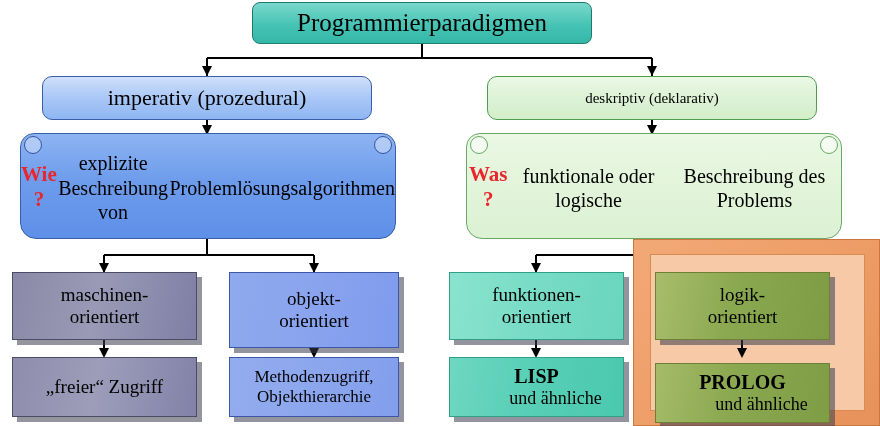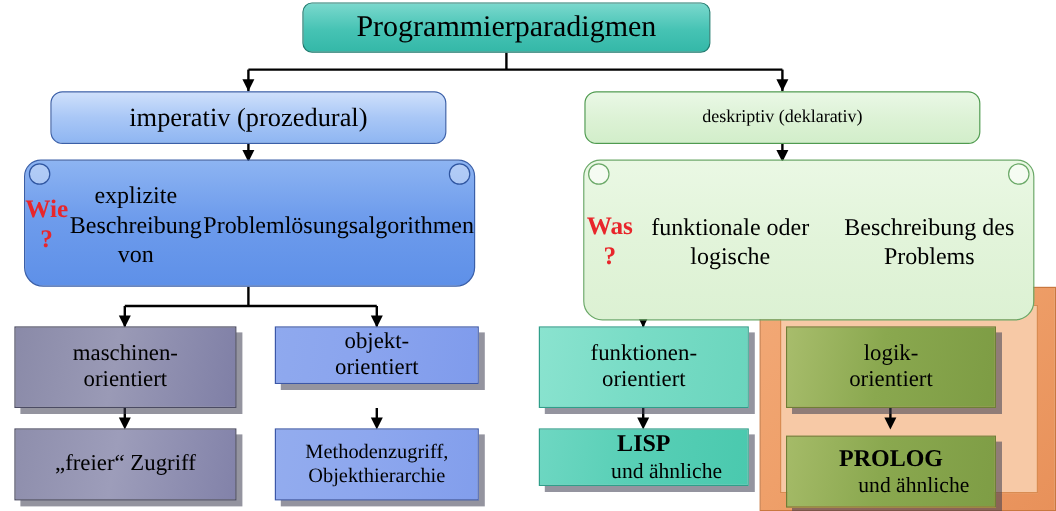--- a/index.html
+++ b/index.html
@@ -58,25 +58,24 @@
     position: absolute;
     box-sizing: border-box;
   }
   #scroll-left {
     left: 20px; top: 133px; width: 376px; height: 106px;
     border: 1px solid #3a5fa8;
     border-radius: 14px 14px 16px 16px;
     background: linear-gradient(180deg, #8db4f2 0%, #6e9cec 45%, #5e90e8 100%);
   }
   #scroll-right {
-    left: 466px; top: 133px; width: 376px; height: 134px;
+    left: 466px; top: 133px; width: 376px; height: 106px;
     border: 1px solid #6aa867;
     border-radius: 14px 14px 16px 16px;
     background: linear-gradient(180deg, #eaf8e4 0%, #e2f4da 50%, #dcf1d3 100%);
-    margin-left: 20px;
   }
   .curl {
     position: absolute;
     width: 16px; height: 16px;
     border: 1px solid #3a5fa8;
     border-radius: 50%;
     top: 2px;
   }
   #scroll-left .curl { border-color: #2f55a0; background: rgba(255,255,255,.35); }
   #scroll-right .curl { border-color: #6aa867; background: rgba(255,255,255,.55); }
@@ -109,42 +108,42 @@
     box-shadow: 5px 5px 0 rgba(60,60,80,.55);
     font-size: 19px;
     line-height: 1.15;
   }
   #maschinen {
     left: 12px; top: 272px; width: 185px; height: 68px;
     border-color: #4b4b63;
     background: linear-gradient(100deg, #8a8aa8 0%, #9a9ab6 45%, #7f7fa6 100%);
   }
   #objekt {
-    left: 229px; top: 272px; width: 170px; height: 48px;
+    left: 229px; top: 272px; width: 170px; height: 76px;
     border-color: #3b57a8;
     background: linear-gradient(100deg, #8fa9ee 0%, #8aa4ee 45%, #7f9bec 100%);
   }
   #freier {
     left: 12px; top: 357px; width: 185px; height: 60px;
     border-color: #4b4b63;
     background: linear-gradient(100deg, #8e8eac 0%, #9d9dba 45%, #8282a9 100%);
   }
   #methoden {
     left: 229px; top: 357px; width: 170px; height: 60px;
     border-color: #3b57a8;
     background: linear-gradient(100deg, #93acee 0%, #8da7ee 45%, #829eec 100%);
     font-size: 17px;
   }
   #funktionen {
     left: 449px; top: 272px; width: 175px; height: 68px;
     border-color: #2f9f8a;
     background: linear-gradient(100deg, #8ae3cf 0%, #79dcc6 45%, #6ad5bd 100%);
   }
   #lisp {
-    left: 449px; top: 357px; width: 175px; height: 48px;
+    left: 449px; top: 357px; width: 175px; height: 60px;
     border-color: #2f9f8a;
     background: linear-gradient(100deg, #6ed7c2 0%, #58cfb6 45%, #4ac9ae 100%);
   }
 
   
   #highlight {
     position: absolute;
     left: 633px; top: 239px; width: 247px; height: 187px;
     background: linear-gradient(135deg, #f2a977 0%, #efa06a 40%, #e8915a 100%);
     border: 1px solid #c9773f;

